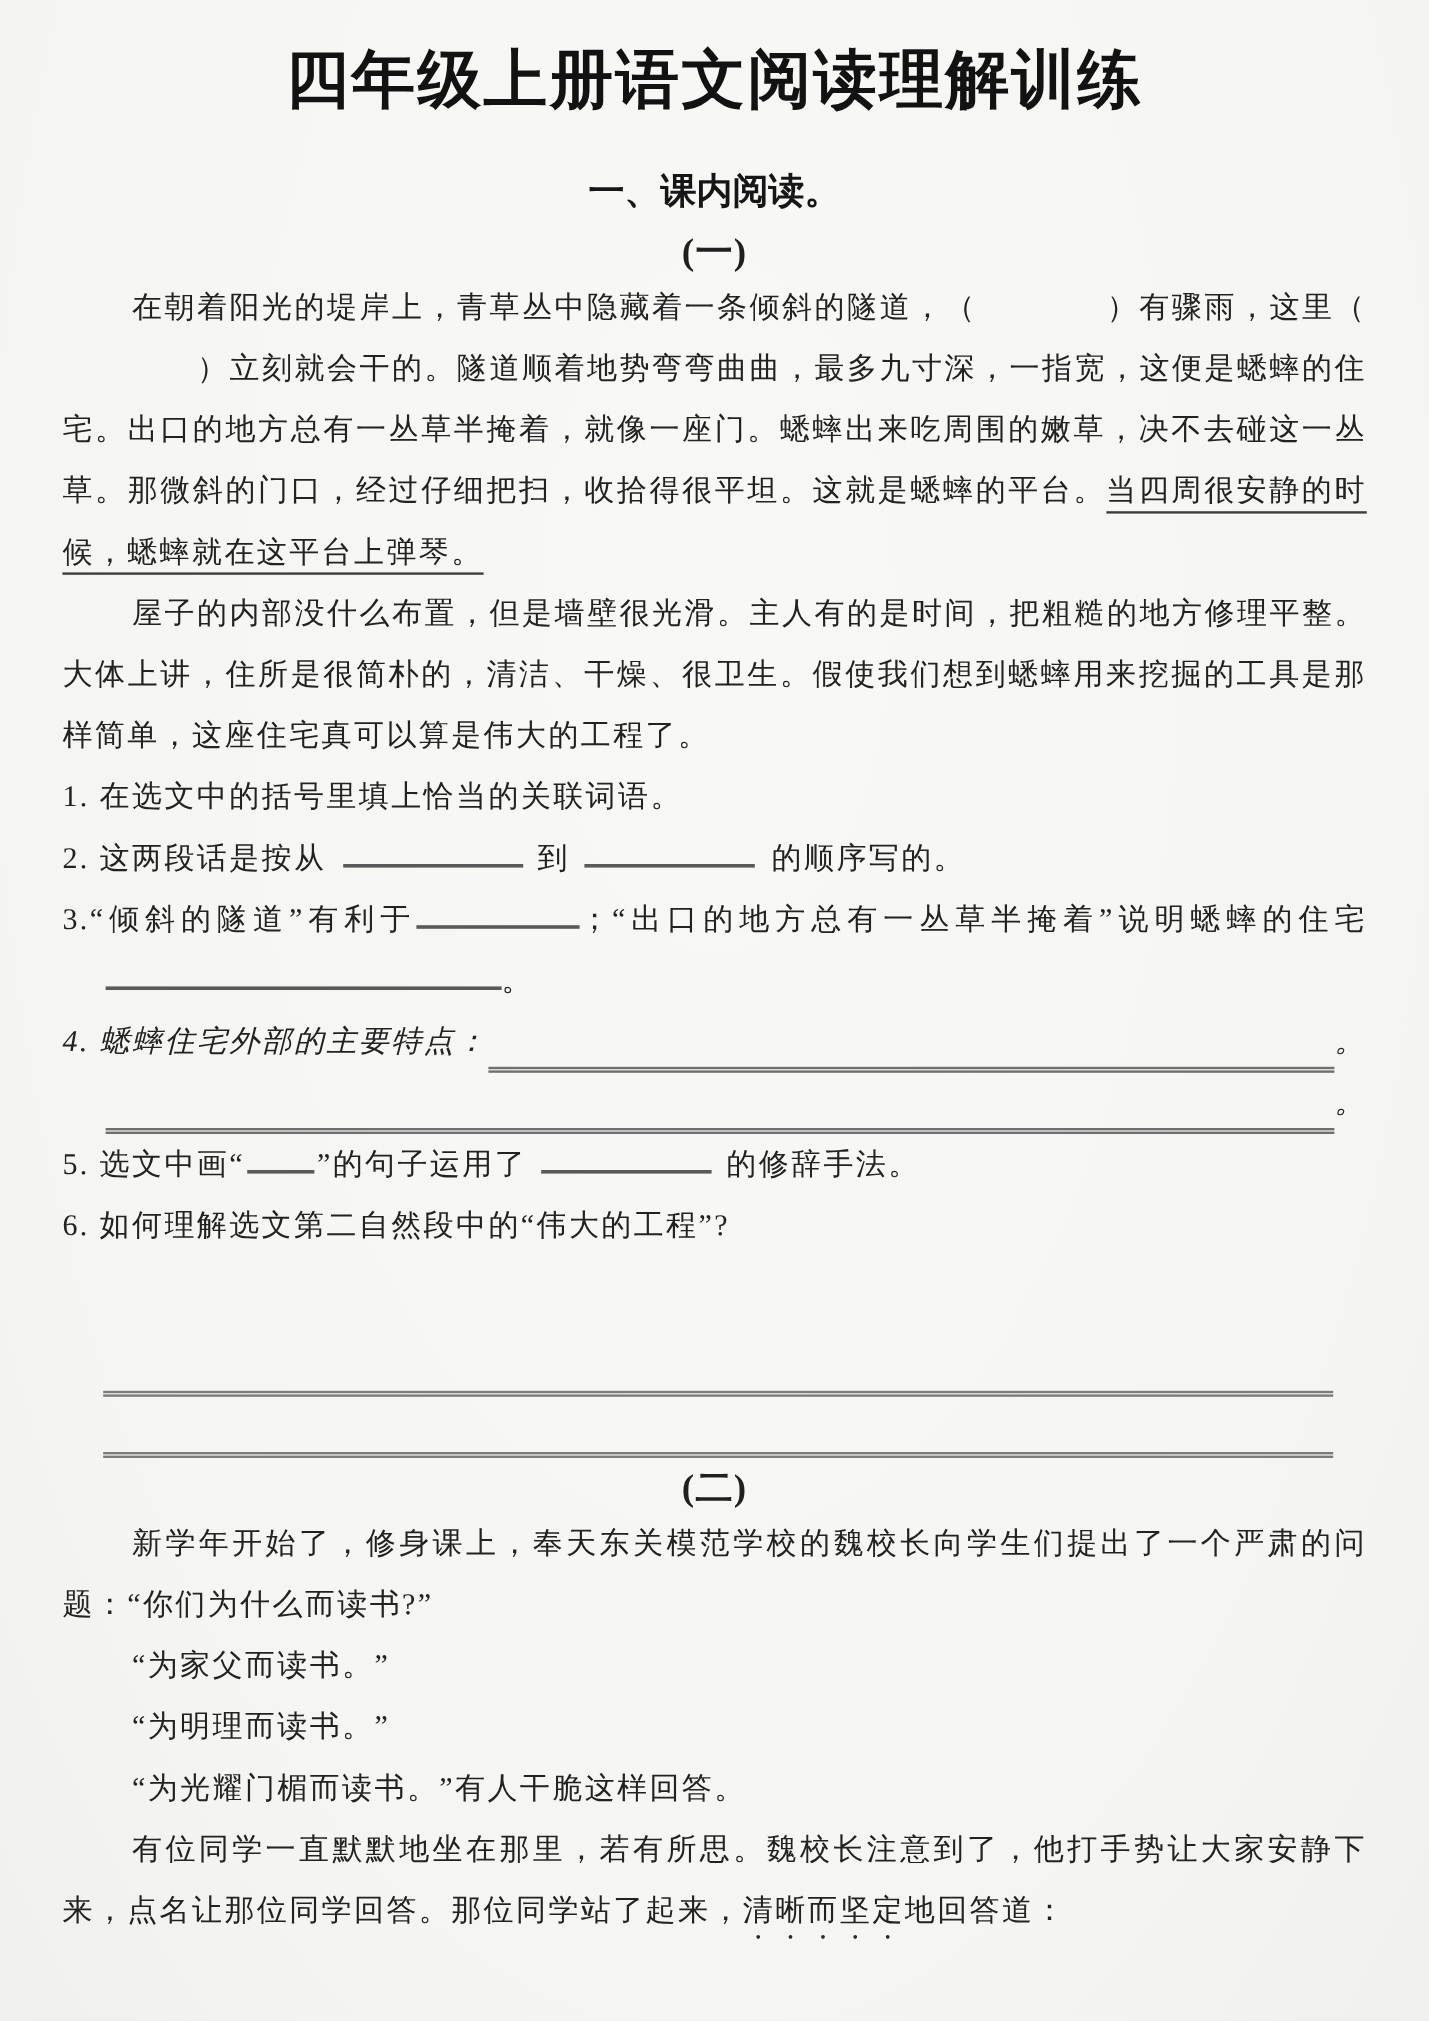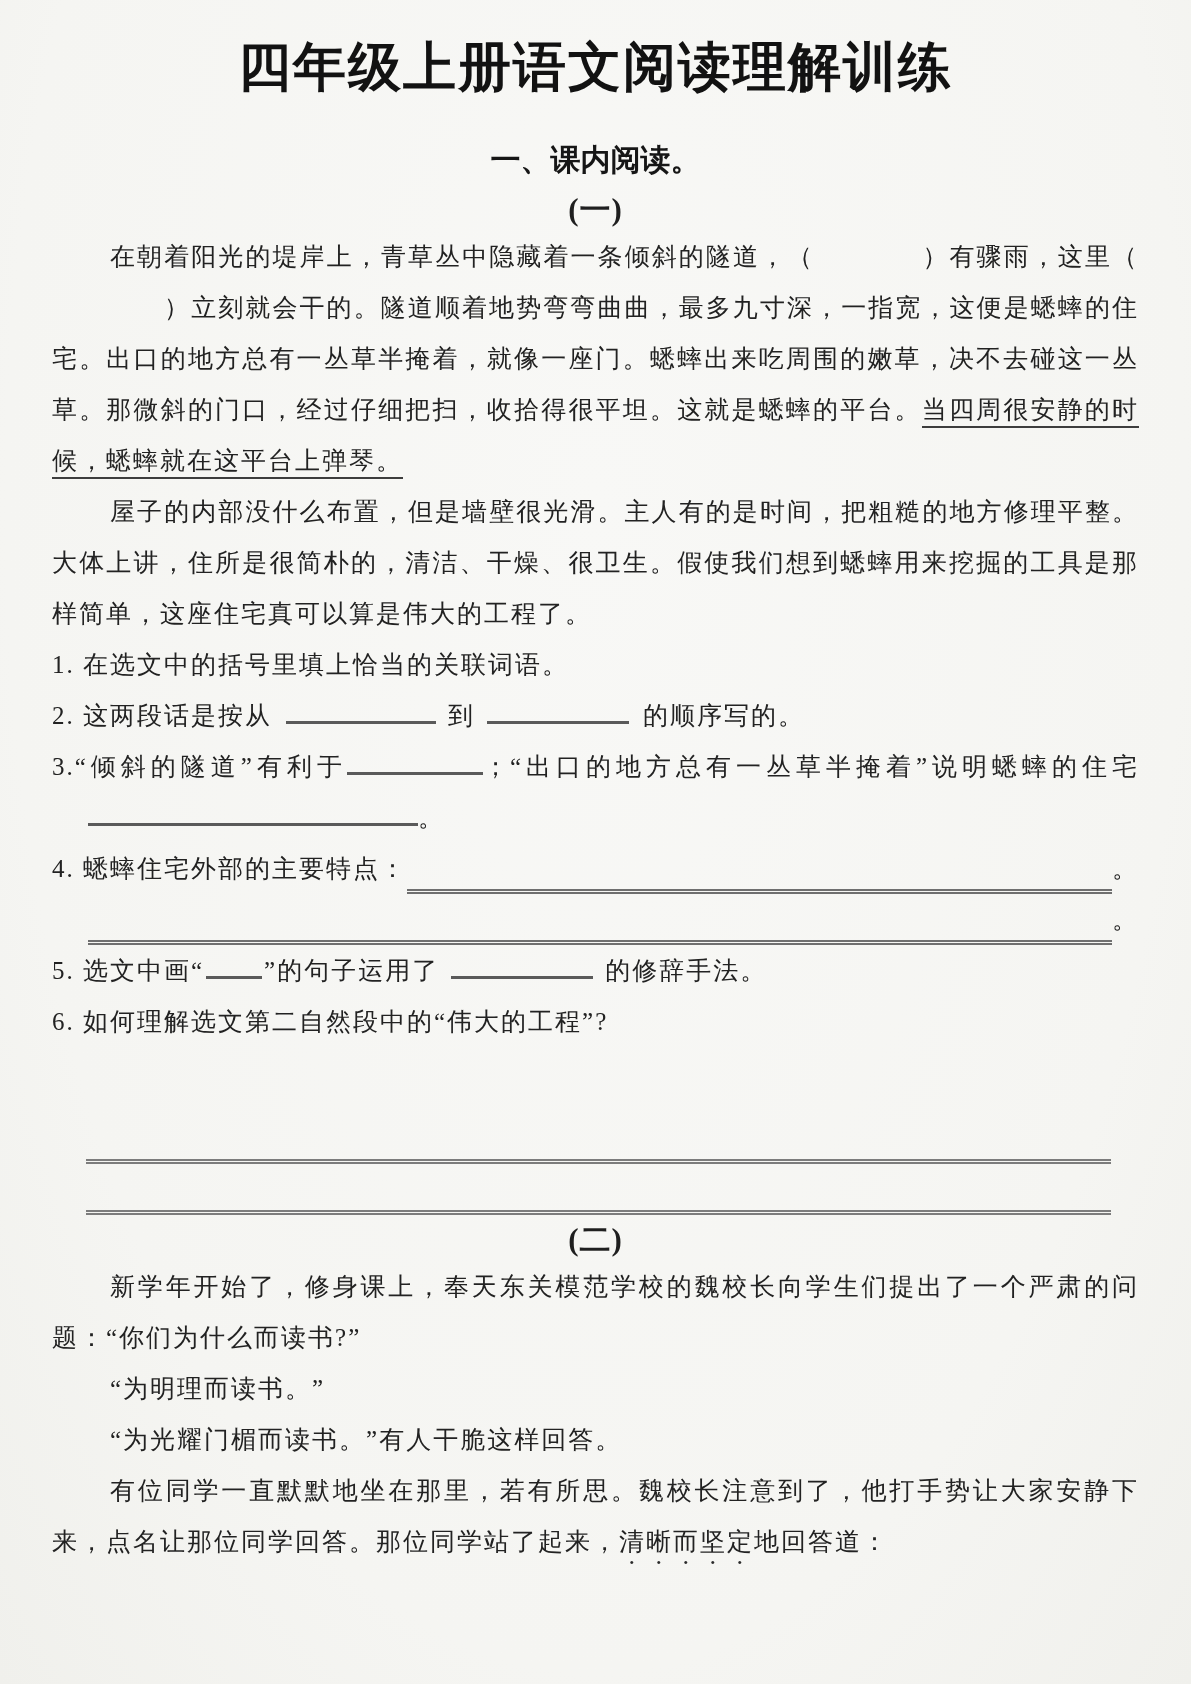--- a/index.html
+++ b/index.html
@@ -62,21 +62,21 @@
     height:30px;
     vertical-align:baseline;
   }
   .bq2a { width:150px; margin:0 12px 0 14px; }
   .bq2b { width:142px; margin:0 14px 0 12px; }
   .bq3a { width:136px; }
   .bq3b { width:330px; }
   .bq5a { width:56px; margin:0 2px; }
   .bq5b { width:142px; margin:0 12px; }
   .hang { padding-left:36px; text-indent:-36px; }
-  .q4row { display:flex; align-items:center; }
+  .q4row { display:flex; align-items:center;font-style:italic; }
   .q4row .lbl { white-space:nowrap; }
   .q4row .q4blank {
     flex:1;
     height:38px;
     align-self:flex-end;
     margin-bottom:0px;
     border-bottom:5px double #6f6f6f;
   }
   .q4b-indent { padding-left:36px; }
   .ans-line {
@@ -129,18 +129,19 @@
   <div class="q"><span>5. 选文中画“</span><span class="blank bq5a"></span><span>”的句子运用了</span><span class="blank bq5b"></span><span>的修辞手法。</span></div>
 
   <div class="q">6. 如何理解选文第二自然段中的“伟大的工程”?</div>
 
   <div class="ans-line ans-line-1"></div>
   <div class="ans-line ans-line-2"></div>
 
   <div class="p-label p-label-2">(二)</div>
 
   <p class="body-text indent">新学年开始了，修身课上，奉天东关模范学校的魏校长向学生们提出了一个严肃的问题：“你们为什么而读书?”</p>
+  <p class="body-text indent">“为家父而读书。”</p>
   <p class="body-text indent">“为明理而读书。”</p>
   <p class="body-text indent">“为光耀门楣而读书。”有人干脆这样回答。</p>
 
   <p class="body-text indent"><span>有位同学一直默默地坐在那里，若有所思。魏校长注意到了，他打手势让大家安静下来，点名让那位同学回答。那位同学站了起来，</span><span class="emph">清晰而坚定</span><span>地回答道：</span></p>
 
 </div>
 
 </body></html>

